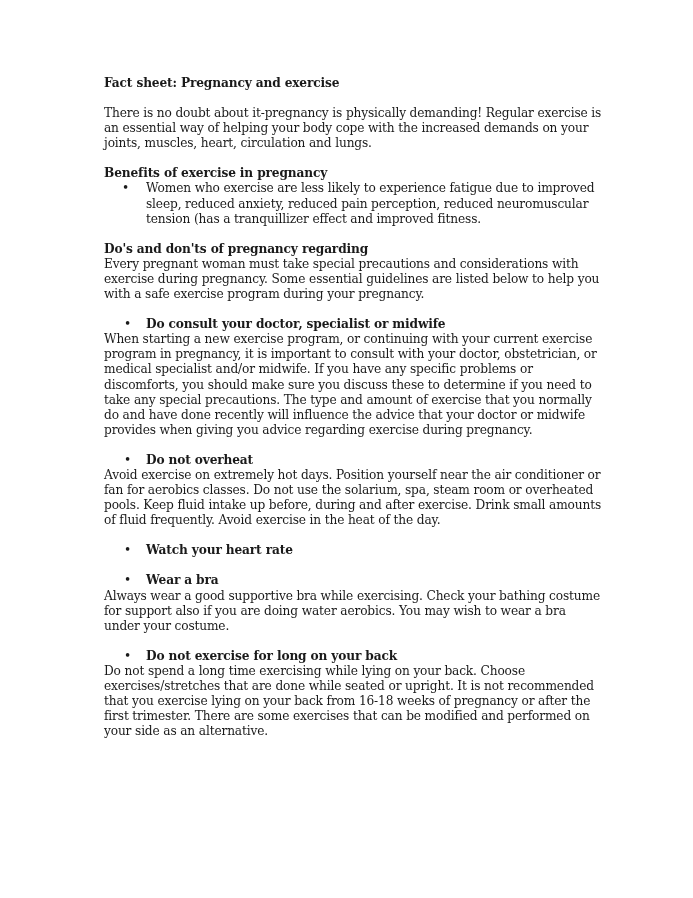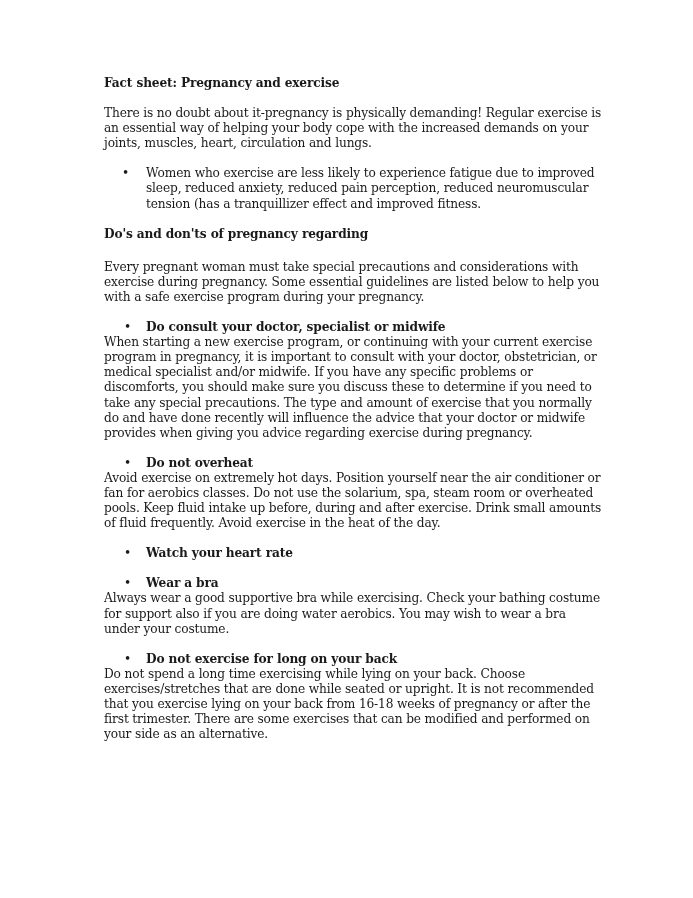--- a/index.html
+++ b/index.html
@@ -47,21 +47,20 @@
     position: relative;
   }
   ul.benefits li::before {
     content: "\2022";
     position: absolute;
     left: -24px;
     top: 0;
   }
   .dos-intro {
     margin-bottom: 15px;
-    margin-top: 18px;
   }
   .guideline {
     margin-bottom: 15px;
   }
   .guideline-heading {
     font-weight: bold;
     position: relative;
     padding-left: 42px;
   }
   .guideline-heading .bullet {
@@ -71,20 +70,21 @@
     font-weight: normal;
   }
 </style>
 </head>
 <body>
 
 <div class="page">
   <p class="title">Fact sheet: Pregnancy and exercise</p>
   <p class="intro">There is no doubt about it-pregnancy is physically demanding! Regular exercise is an essential way of helping your body cope with the increased demands on your joints, muscles, heart, circulation and lungs.</p>
 
+  <p class="section-heading">Benefits of exercise in pregnancy</p>
   <ul class="benefits">
     <li>Women who exercise are less likely to experience fatigue due to improved sleep, reduced anxiety, reduced pain perception, reduced neuromuscular tension (has a tranquillizer effect and improved fitness.</li>
   </ul>
 
   <p class="section-heading">Do's and don'ts of pregnancy regarding</p>
   <p class="dos-intro">Every pregnant woman must take special precautions and considerations with exercise during pregnancy. Some essential guidelines are listed below to help you with a safe exercise program during your pregnancy.</p>
 
   <div class="guideline">
     <p class="guideline-heading">
       <span class="bullet">•</span>

